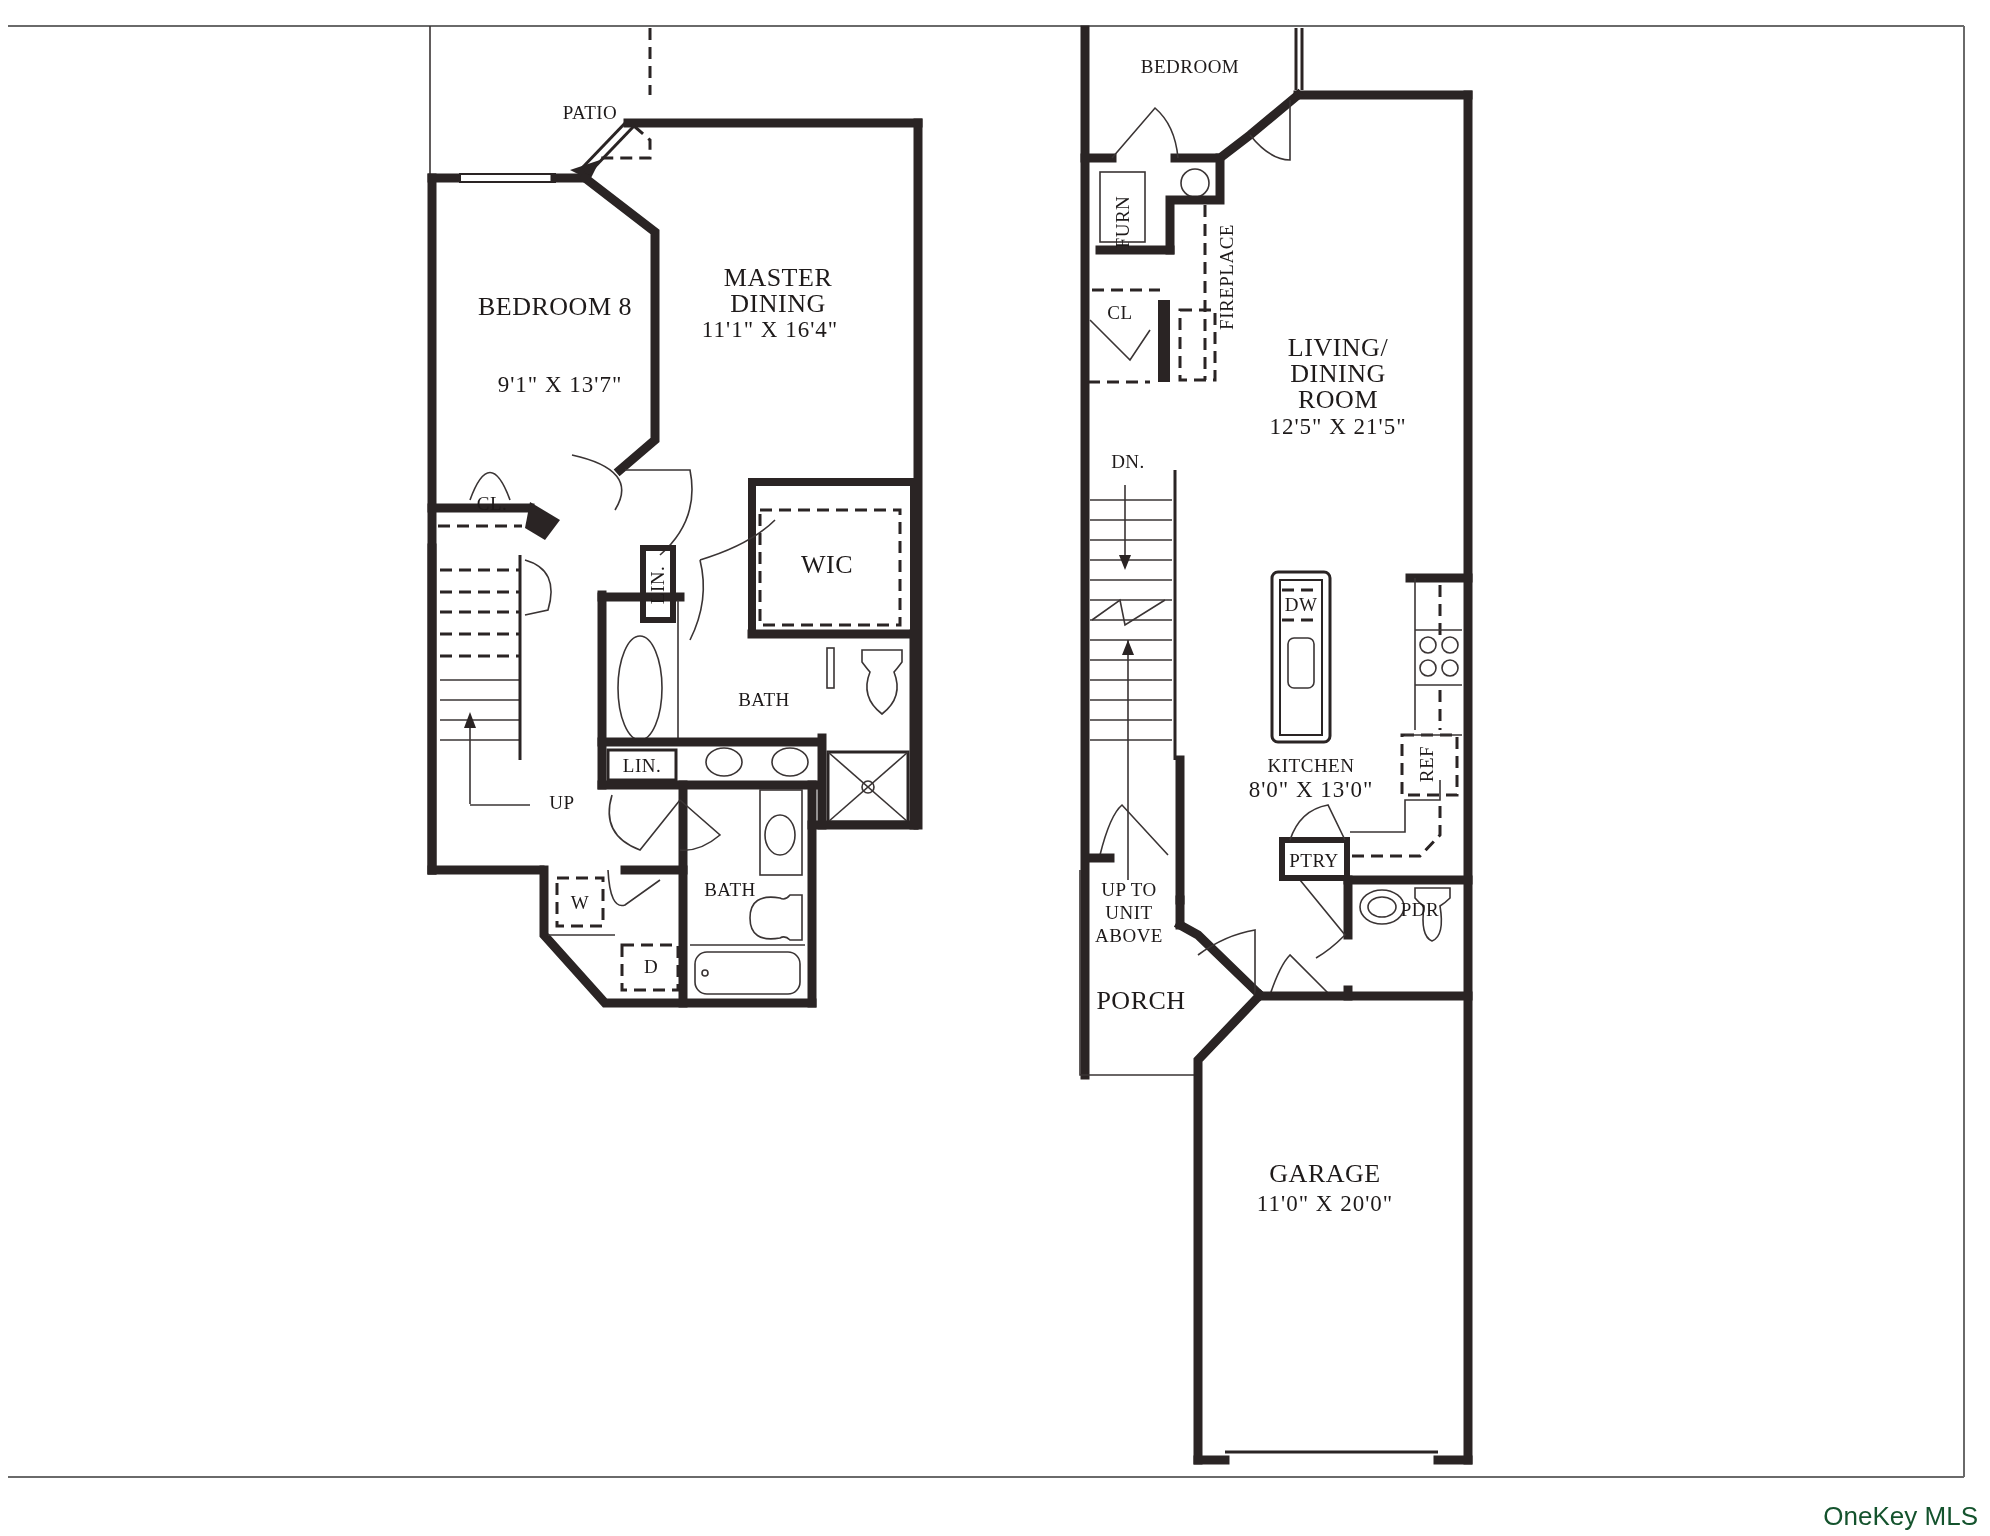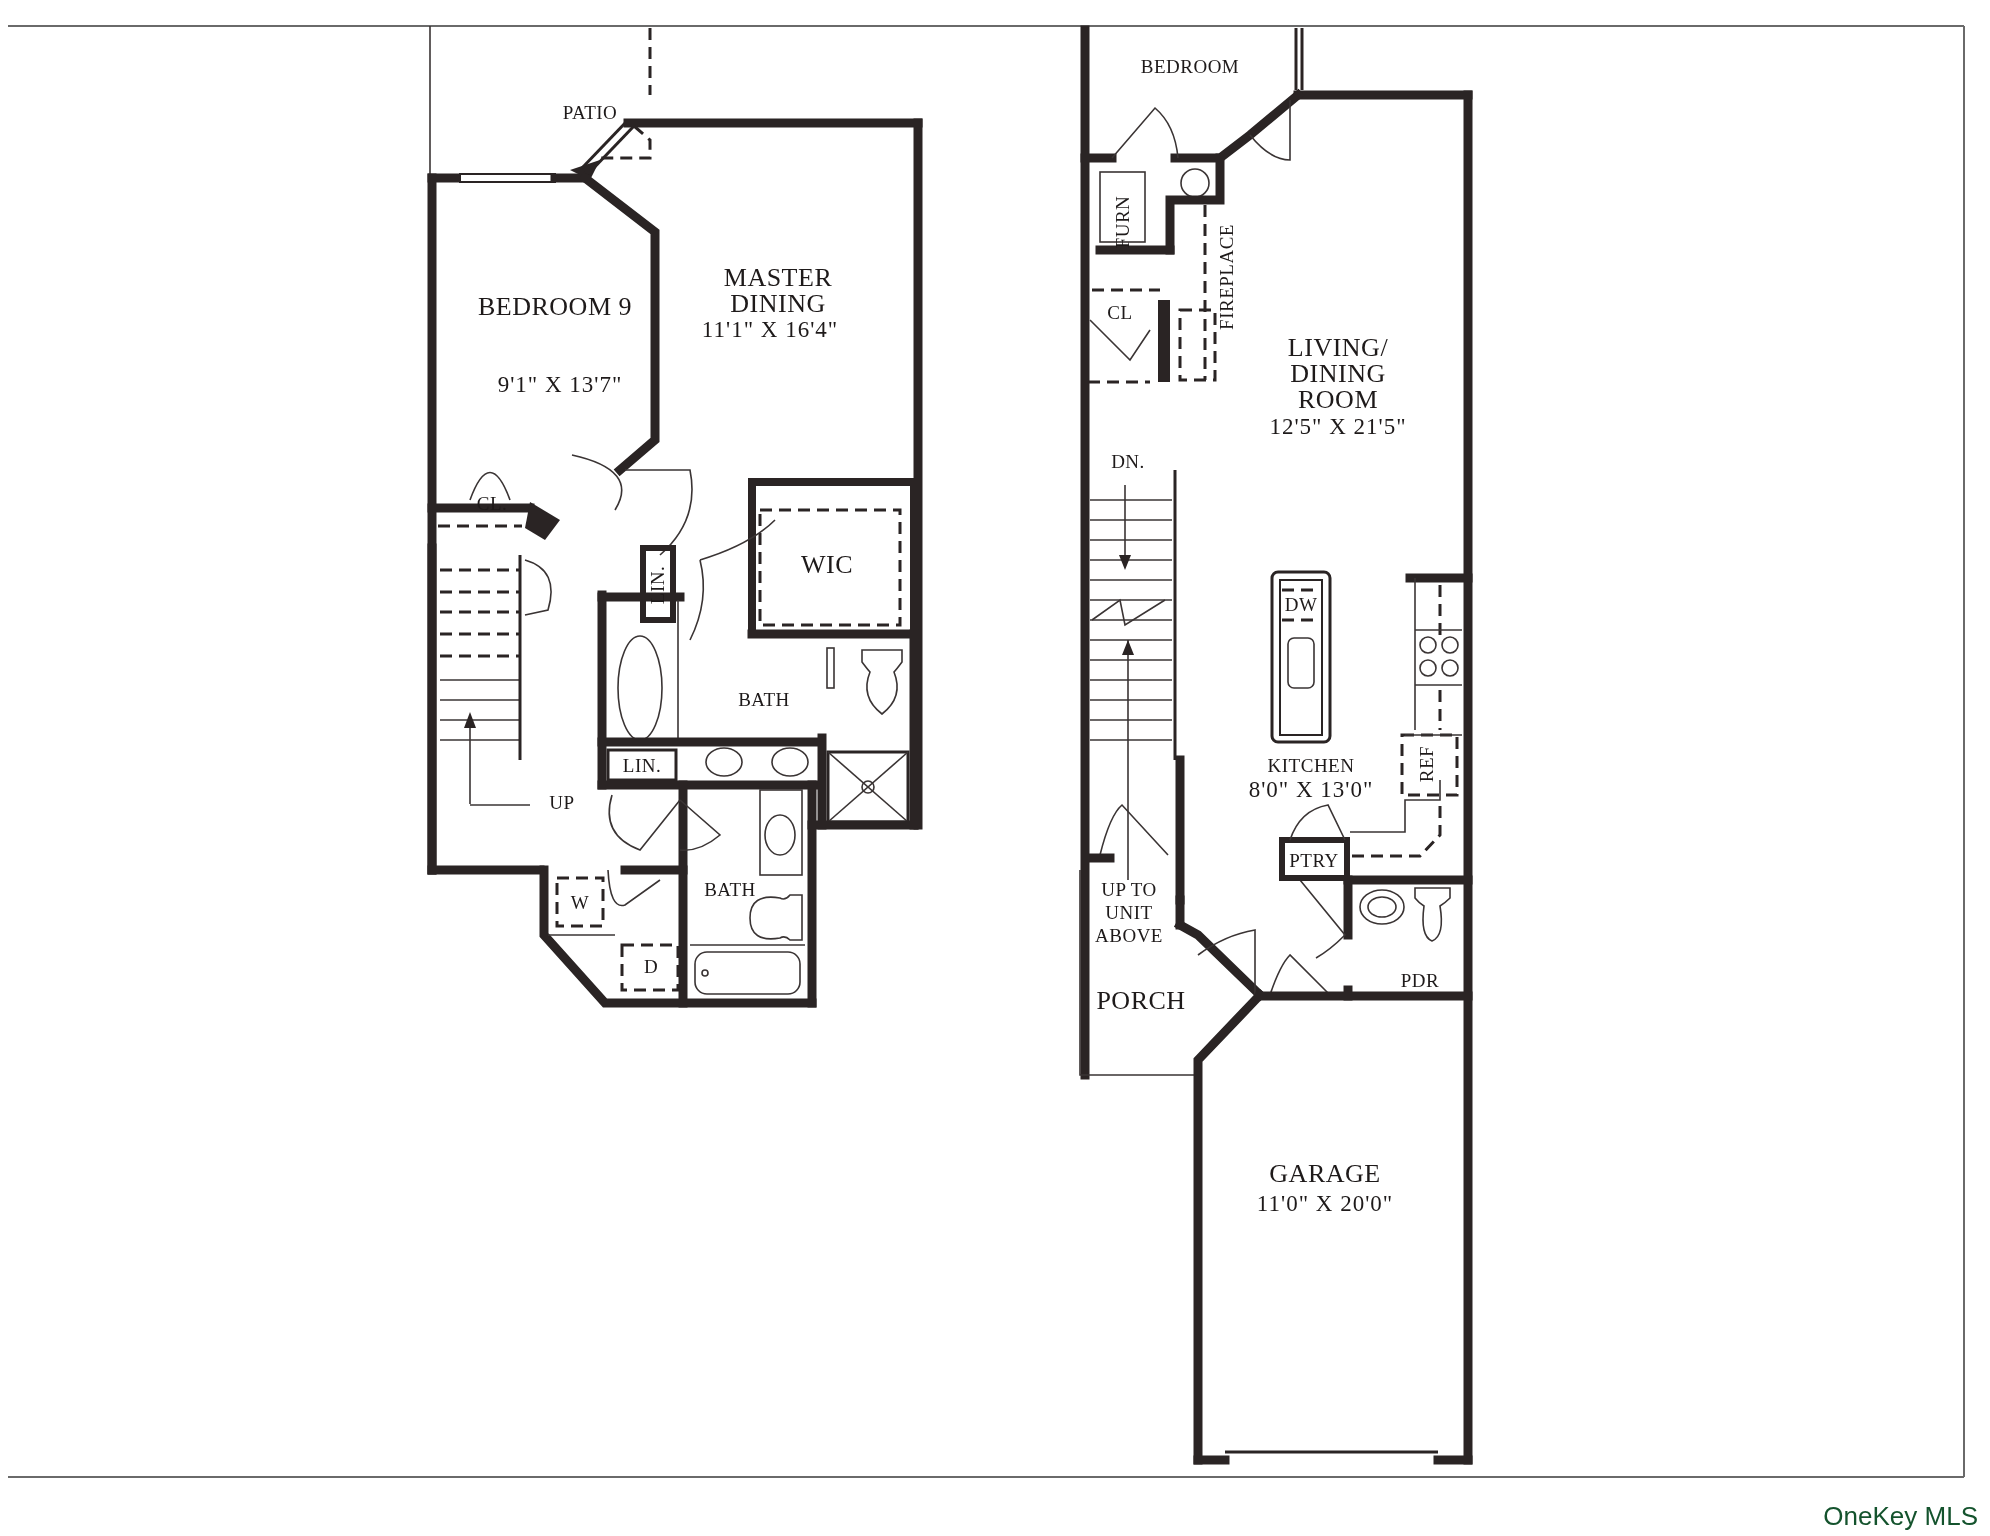--- a/index.html
+++ b/index.html
@@ -223,21 +223,21 @@
     <rect x="1272" y="572" width="58" height="170" rx="6" fill="none" stroke="#2a2424" stroke-width="3"></rect>
     <rect x="1280" y="580" width="42" height="155" fill="none" stroke="#2a2424" stroke-width="2"></rect>
     <line class="dash" x1="1282" y1="590" x2="1320" y2="590"></line>
     <line class="dash" x1="1282" y1="620" x2="1320" y2="620"></line>
     <rect x="1288" y="638" width="26" height="50" rx="6" class="hair" stroke-width="2.5"></rect>
   </g>
 </svg>
 
 <div>
   <div class="lbl sm" style="left:590px;top:113px">PATIO</div>
-  <div class="lbl" style="left:555px;top:307px">BEDROOM 9</div>
+  <div class="lbl" style="left:555px;top:307px">BEDROOM 8</div>
   <div class="lbl dim" style="left:560px;top:385px">9'1" X 13'7"</div>
   <div class="lbl" style="left:778px;top:278px">MASTER</div>
   <div class="lbl" style="left:778px;top:304px">DINING</div>
   <div class="lbl dim" style="left:770px;top:330px">11'1" X 16'4"</div>
   <div class="lbl sm" style="left:492px;top:504px">CL.</div>
   <div class="lbl" style="left:827px;top:565px">WIC</div>
   <div class="lbl sm vert" style="left:658px;top:585px">LIN.</div>
   <div class="lbl sm" style="left:764px;top:700px">BATH</div>
   <div class="lbl sm" style="left:642px;top:766px">LIN.</div>
   <div class="lbl sm" style="left:562px;top:803px">UP</div>
@@ -257,19 +257,19 @@
   <div class="lbl dim" style="left:1338px;top:427px">12'5" X 21'5"</div>
   <div class="lbl sm" style="left:1128px;top:462px">DN.</div>
   <div class="lbl sm" style="left:1301px;top:605px">DW</div>
   <div class="lbl sm" style="left:1311px;top:766px">KITCHEN</div>
   <div class="lbl dim" style="left:1311px;top:790px">8'0" X 13'0"</div>
   <div class="lbl sm vert" style="left:1427px;top:764px">REF</div>
   <div class="lbl sm" style="left:1314px;top:861px">PTRY</div>
   <div class="lbl sm" style="left:1129px;top:890px">UP TO</div>
   <div class="lbl sm" style="left:1129px;top:913px">UNIT</div>
   <div class="lbl sm" style="left:1129px;top:936px">ABOVE</div>
-  <div class="lbl sm" style="left:1420px;top:981px">PDR</div>
+  <div class="lbl sm" style="left:1420px;top:910px">PDR</div>
   <div class="lbl" style="left:1141px;top:1001px">PORCH</div>
   <div class="lbl" style="left:1325px;top:1174px">GARAGE</div>
   <div class="lbl dim" style="left:1325px;top:1204px">11'0" X 20'0"</div>
 </div>
 
 <div id="watermark">OneKey MLS</div>
 
 </body></html>

